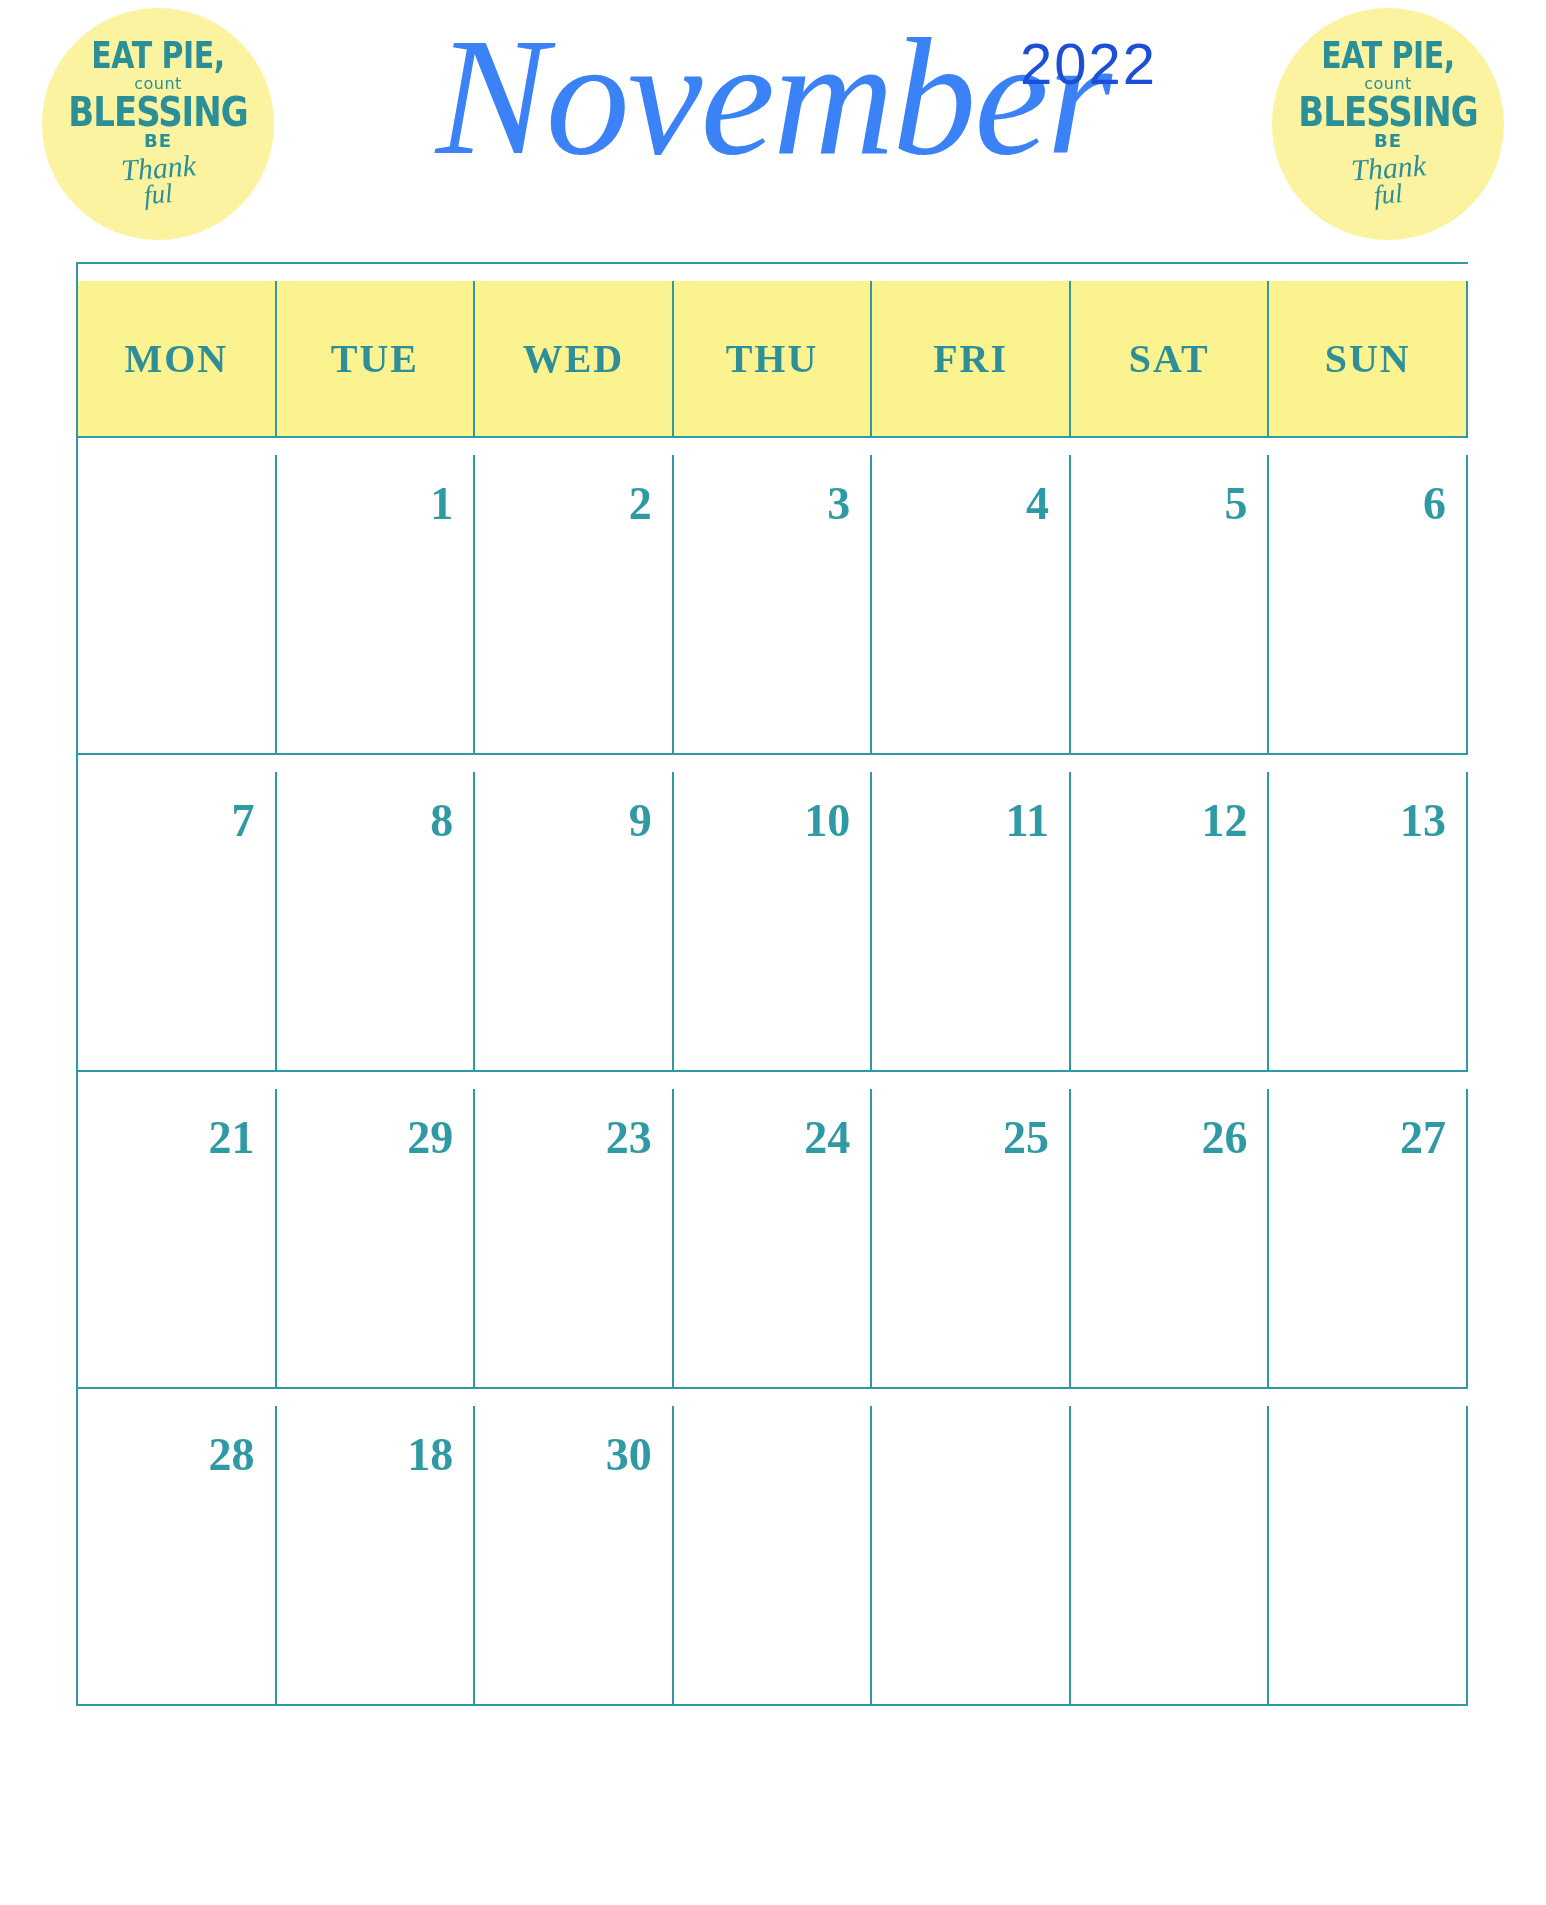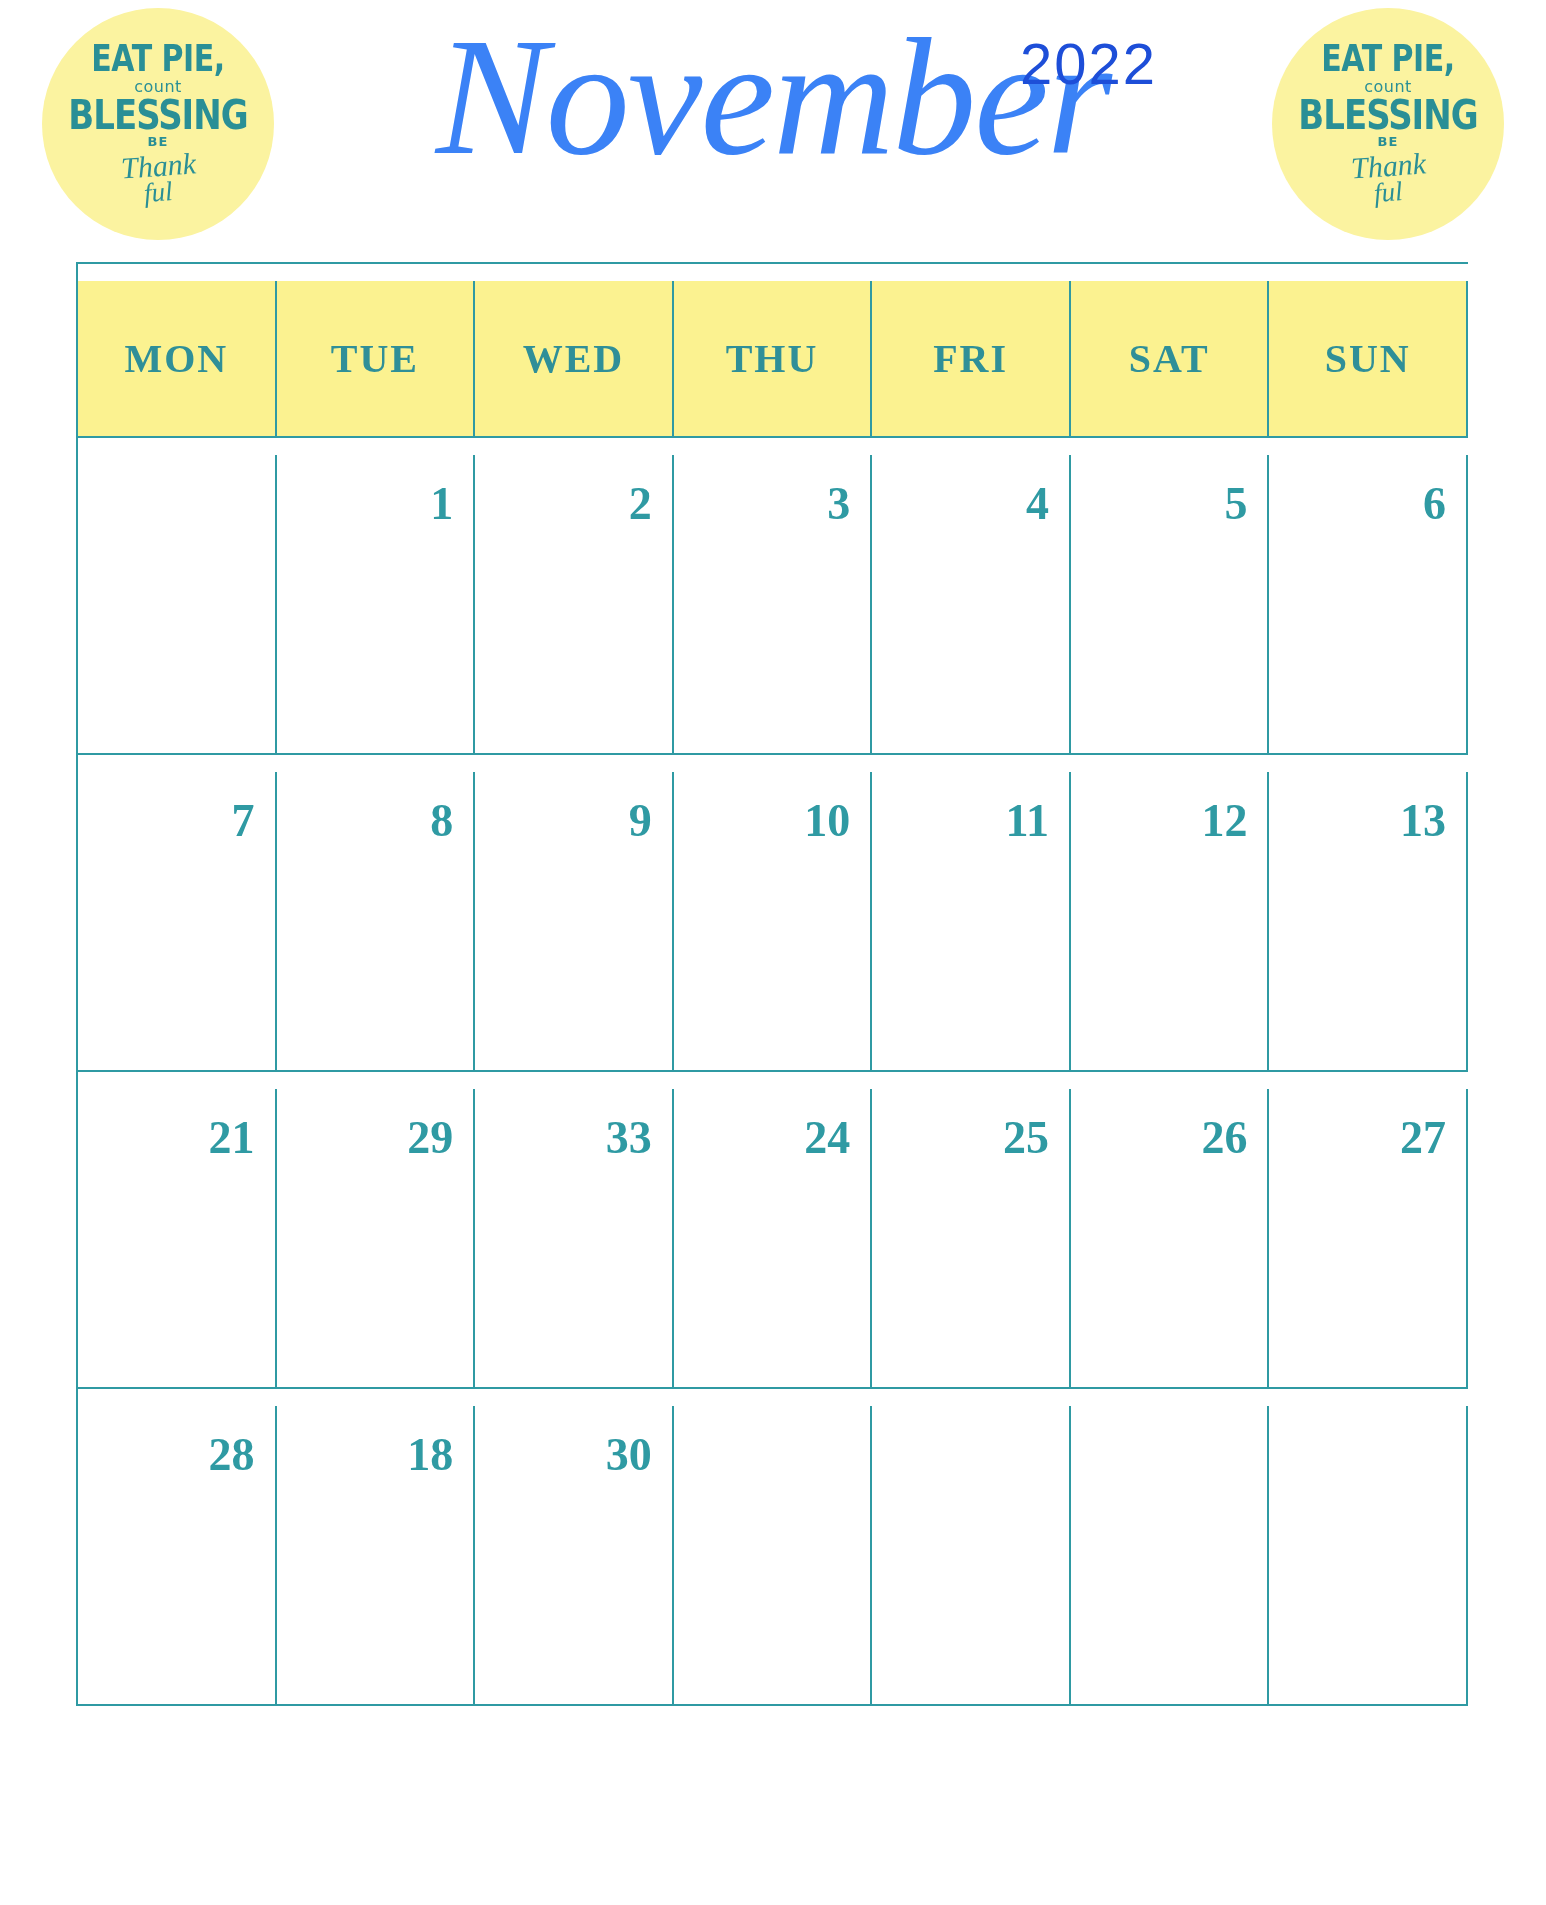--- a/index.html
+++ b/index.html
@@ -64,21 +64,21 @@
   .sticker .l3 {
     font-family: "DejaVu Sans", sans-serif;
     font-weight: bold;
     font-size: 34px;
     transform: scaleY(1.2);
     letter-spacing: -1px;
     margin: 2px 0;
   }
   .sticker .l4 {
     font-family: "DejaVu Sans", sans-serif;
-    font-size: 13px;
+    font-size: 18px;
     font-weight: bold;
     letter-spacing: 1px;
     margin: 1px 0;
   }
   .sticker .l5 {
     font-family: "Liberation Serif", serif;
     font-style: italic;
     font-size: 30px;
     margin-top: 2px;
     transform: rotate(-4deg);
@@ -258,21 +258,21 @@
 
 
     <div class="row">
       <div class="cell day-cell">
           <span class="day-num">21</span>
         </div>
       <div class="cell day-cell">
           <span class="day-num">29</span>
         </div>
       <div class="cell day-cell">
-          <span class="day-num">33</span>
+          <span class="day-num">23</span>
         </div>
       <div class="cell day-cell">
           <span class="day-num">24</span>
         </div>
       <div class="cell day-cell">
           <span class="day-num">25</span>
         </div>
       <div class="cell day-cell">
           <span class="day-num">26</span>
         </div>

